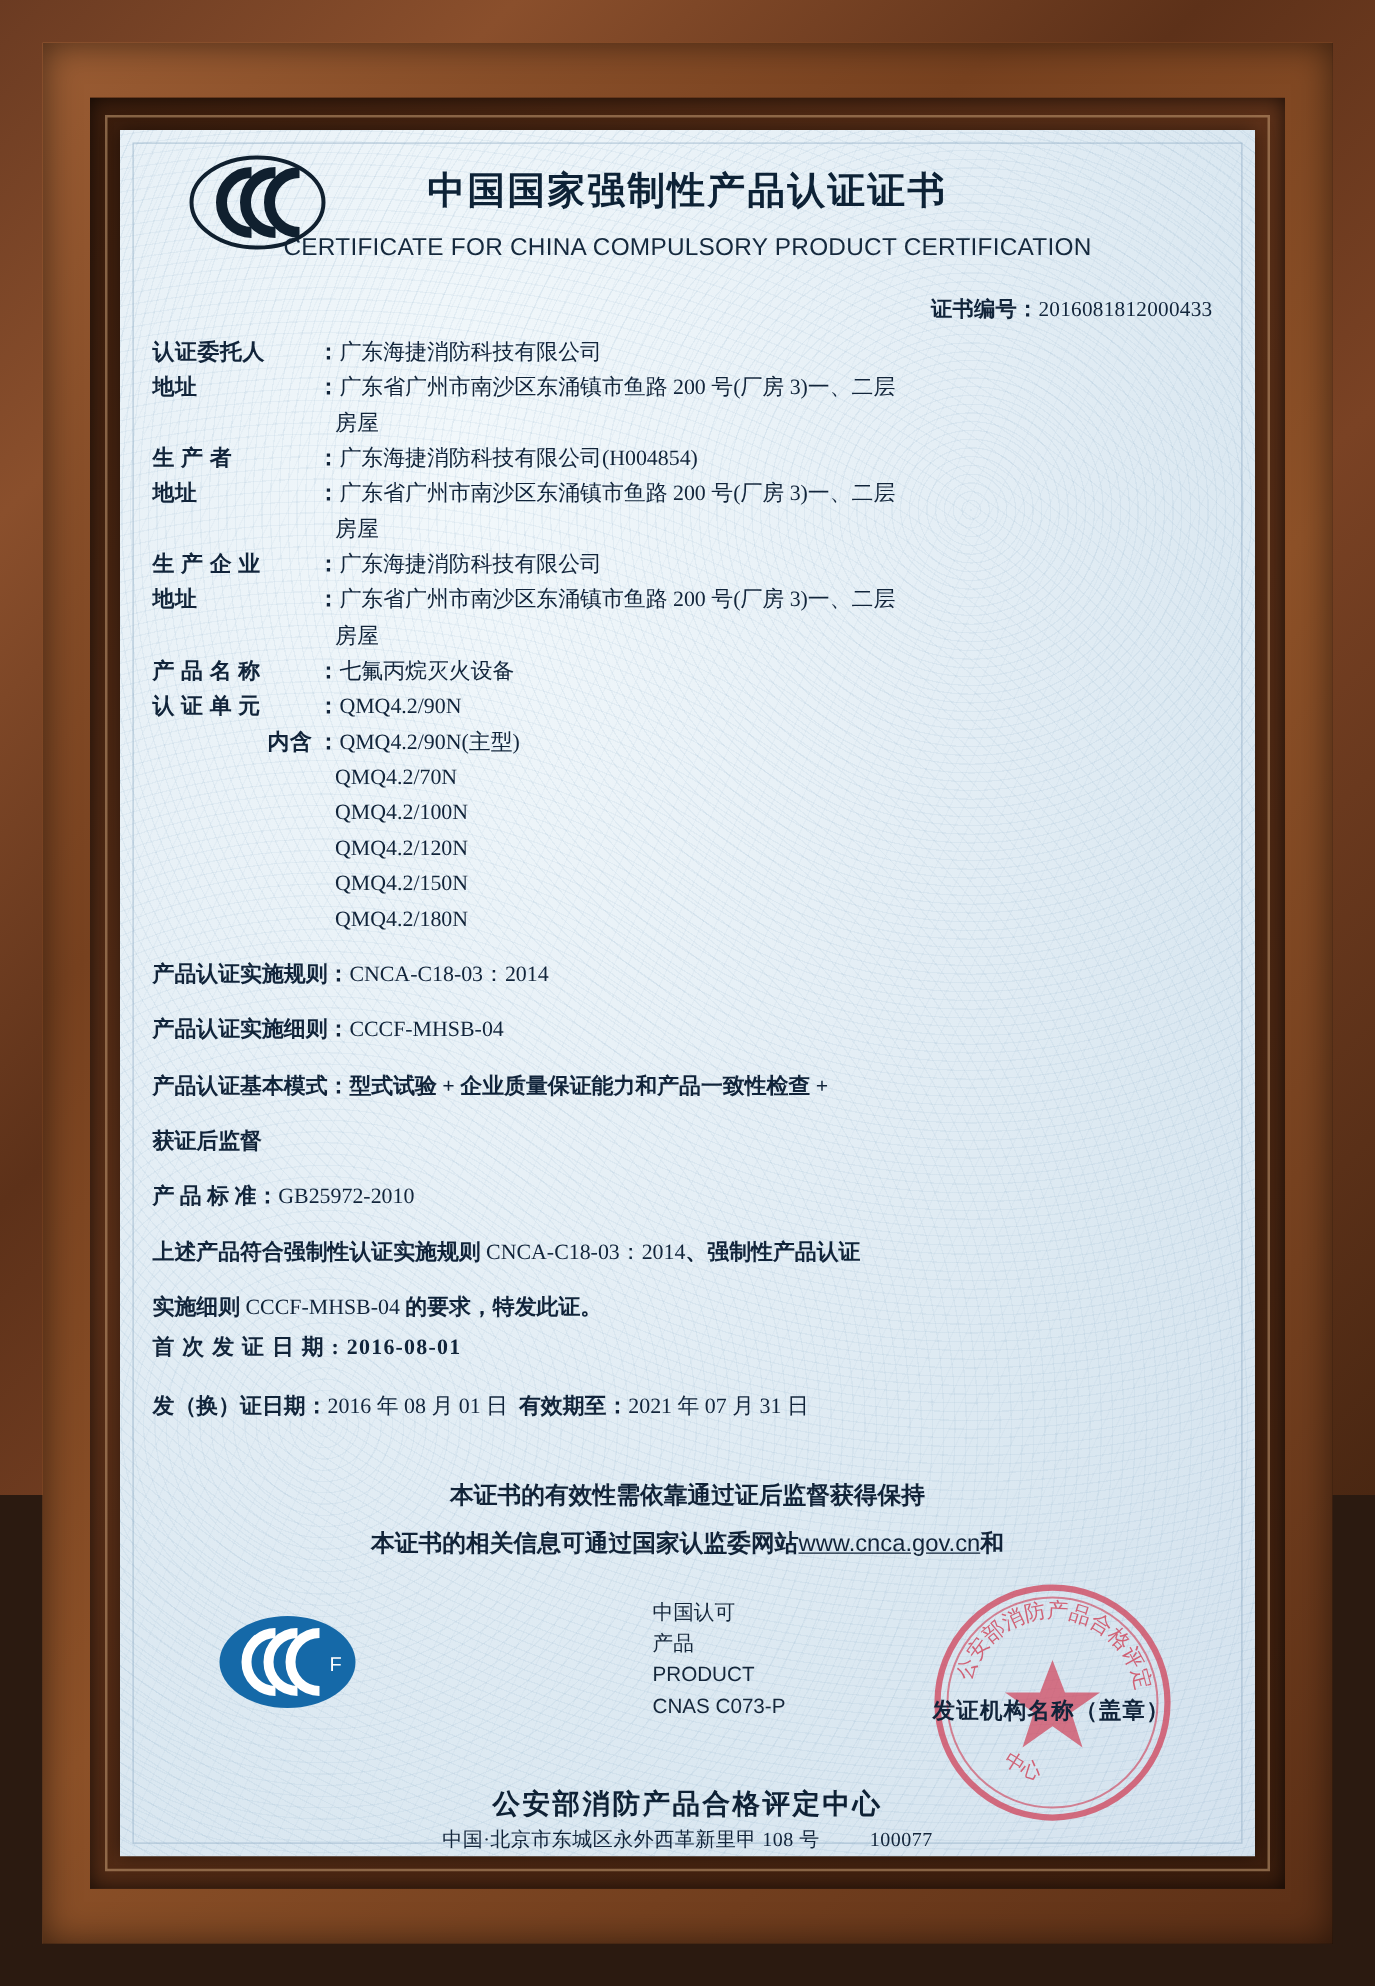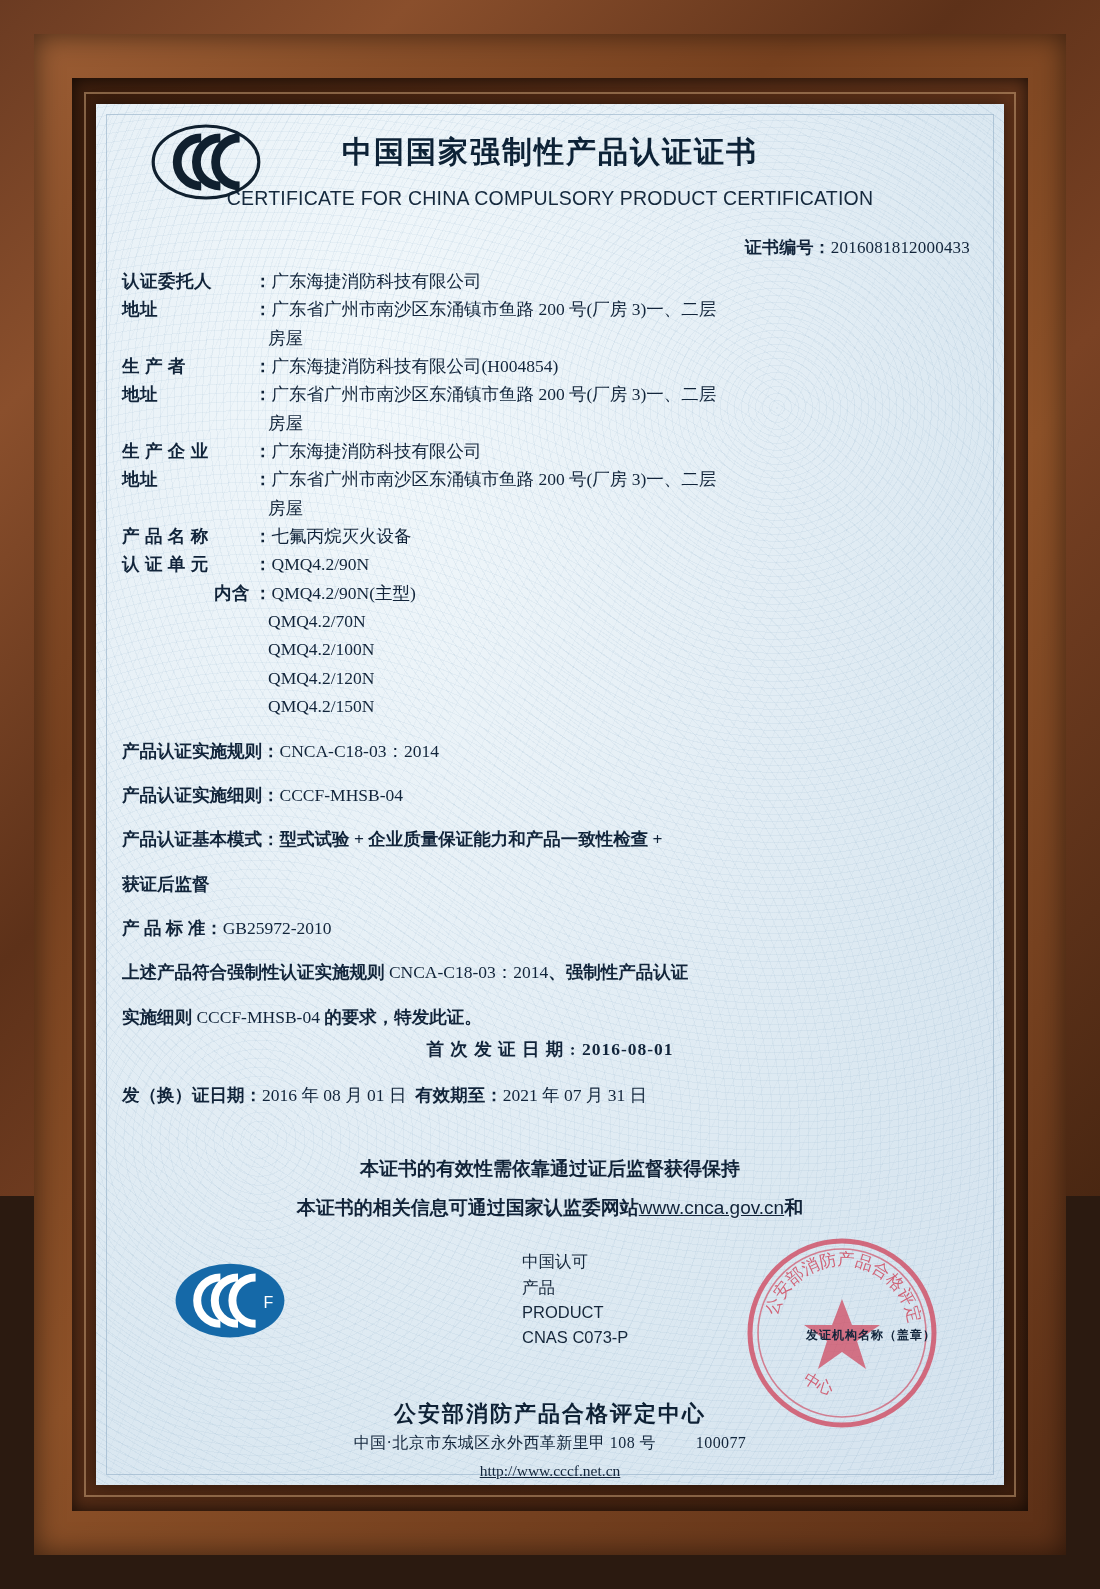--- a/index.html
+++ b/index.html
@@ -160,21 +160,21 @@
 
   .block-text {
     font-weight: bold;
     font-size: 17.5px;
     line-height: 1.62;
     margin-top: 16px;
   }
   .block-text .thin { font-weight: normal; }
 
   .first-issue {
-    text-align: center;
+    text-align: left;
     font-weight: bold;
     font-size: 17.5px;
     margin-top: 4px;
     letter-spacing: 1px;
   }
   .dates {
     font-size: 17.5px;
     margin-top: 18px;
   }
   .dates b { font-weight: bold; }
@@ -214,21 +214,21 @@
     position: absolute;
     left: 400px; top: 8px;
     font-family: "Liberation Sans", sans-serif;
     font-size: 16.5px;
     line-height: 1.52;
     color: #14263a;
   }
   .issuer {
     position: absolute;
     right: 42px; top: 86px;
-    font-size: 12px;
+    font-size: 18px;
     font-weight: bold;
     letter-spacing: 1px;
     white-space: nowrap;
   }
   .stamp {
     position: absolute;
     right: 36px; top: -8px;
     width: 200px; height: 200px;
     opacity: .85;
   }
@@ -344,20 +344,21 @@
 
         <div class="row">
           <span class="label right">内含</span>
           <span class="colon">：</span>
           <span class="value">QMQ4.2/90N(主型)</span>
         </div>
         <div class="unit-line">QMQ4.2/70N</div>
         <div class="unit-line">QMQ4.2/100N</div>
         <div class="unit-line">QMQ4.2/120N</div>
         <div class="unit-line">QMQ4.2/150N</div>
+        <div class="unit-line">QMQ4.2/180N</div>
 
         <div class="block-text">
           <span>产品认证实施规则</span>：<span class="thin">CNCA-C18-03：2014</span>
         </div>
 
         <div class="block-text">
           <span>产品认证实施细则</span>：<span class="thin">CCCF-MHSB-04</span>
         </div>
 
         <div class="block-text">

